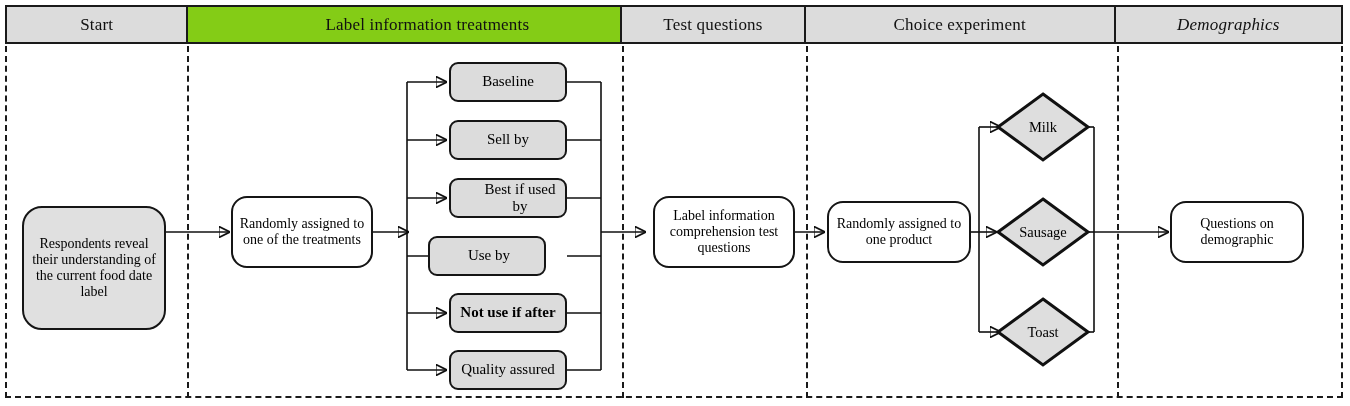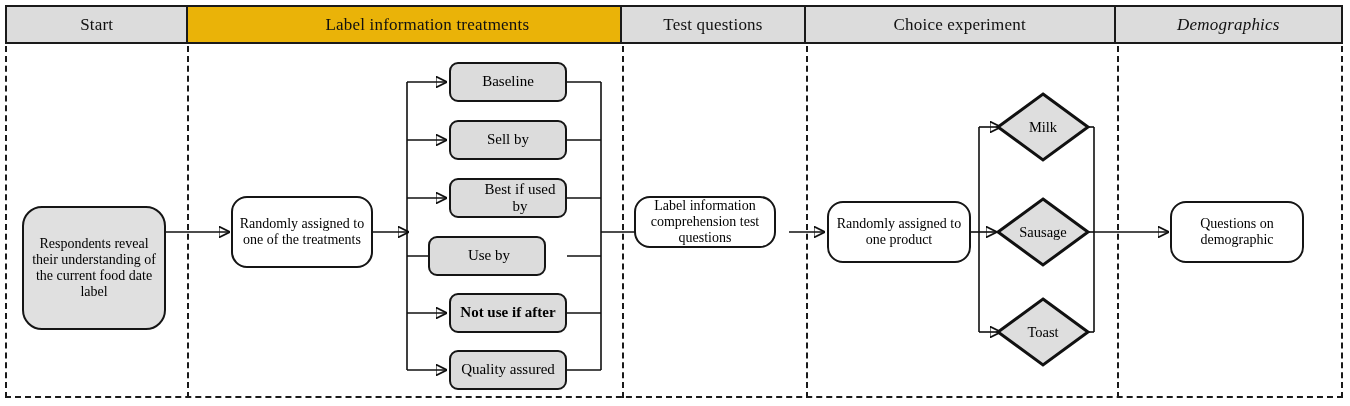--- a/index.html
+++ b/index.html
@@ -35,21 +35,21 @@
     box-sizing: border-box;
     display: flex;
     align-items: center;
     justify-content: center;
     font-size: 17px;
     color: #111111;
     background: #dcdcdc;
     letter-spacing: 0.2px;
   }
   .header-cell:last-child { border-right: none; font-style: italic; }
-  .header-cell.shaded { background: #eab308; padding-left: 46px; }
+  .header-cell.shaded { background: #84cc16; padding-left: 46px; }
 
   
   .lane-sep {
     position: absolute;
     top: 46px;
     width: 0;
     height: 352px;
     border-left: 2px dashed #1a1a1a;
   }
   .lane-bottom {
@@ -214,21 +214,21 @@
   <div class="node treatment filled" style="left:428px; top:236px; width:118px; height:40px;padding-left:8px;">
     <span>Use by</span>
   </div>
   <div class="node treatment filled" style="left:449px; top:293px; width:118px; height:40px;font-weight:bold;">
     <span>Not use if after</span>
   </div>
   <div class="node treatment filled" style="left:449px; top:350px; width:118px; height:40px;">
     <span>Quality assured</span>
   </div>
 
-  <div class="node" style="left:634px; top:196px; width:142px; height:52px;">
+  <div class="node" style="left:653px; top:196px; width:142px; height:72px;">
     <span>Label information comprehension test questions</span>
   </div>
 
   <div class="node" style="left:827px; top:201px; width:144px; height:62px;">
     <span>Randomly assigned to one product</span>
   </div>
 
   <div class="diamond-wrap" style="left:995px; top:91px; width:96px; height:72px;">
     <svg width="96" height="72" viewBox="0 0 96 72">
       <polygon points="48,3 93,36 48,69 3,36" fill="#dedede" stroke="#111111" stroke-width="3"></polygon>

